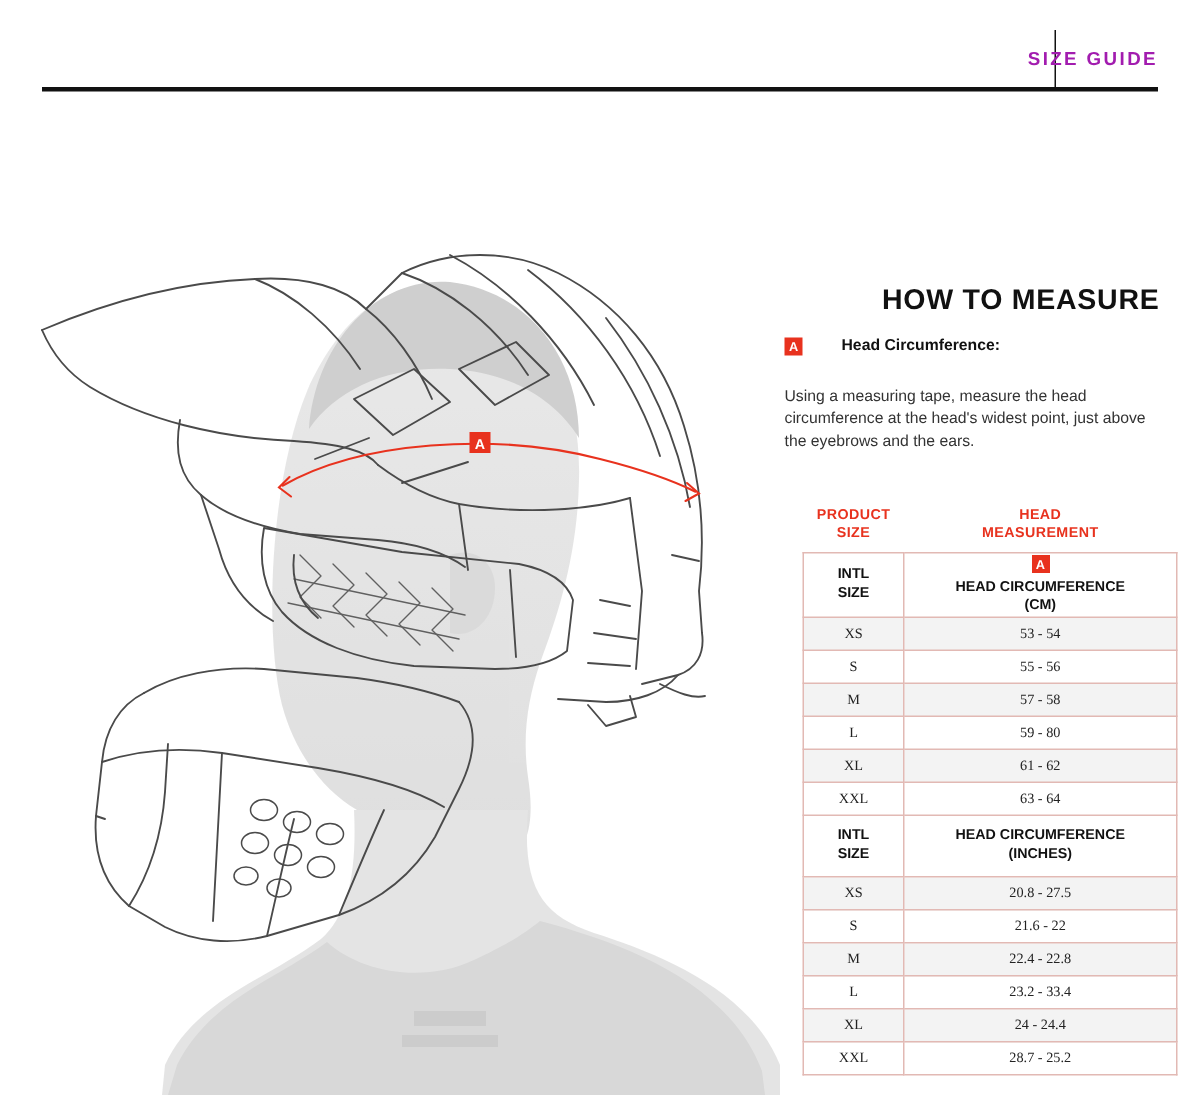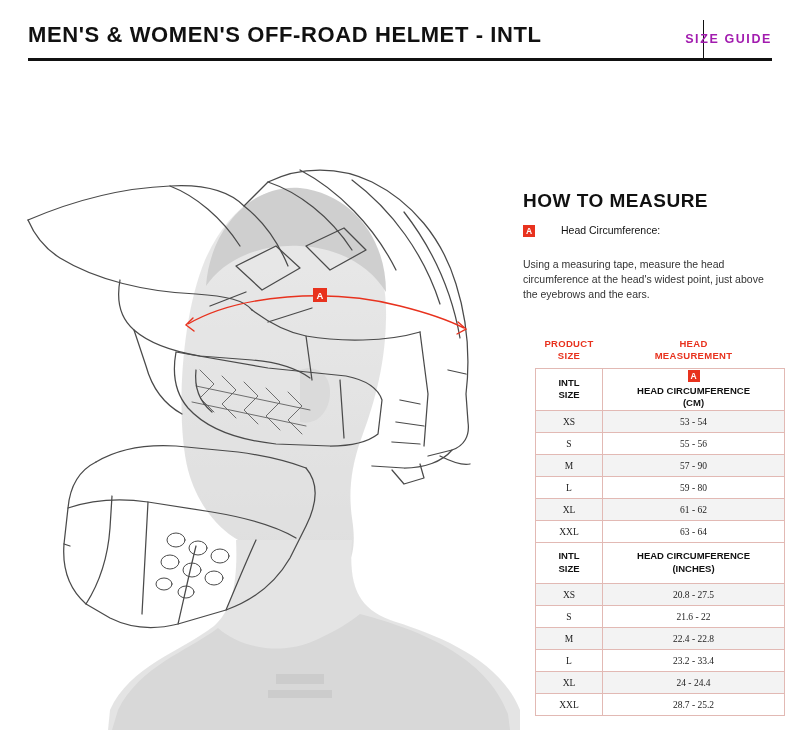--- a/index.html
+++ b/index.html
@@ -31,31 +31,31 @@
   .header-divider{
     position:absolute;right:96px;top:20px;width:1px;height:38px;background:#111;
   }
 
   
   .howto{
     position:absolute;left:523px;top:190px;width:250px;
   }
   .howto h2{
     margin:0 0 12px 0;
-    font-size:19px;font-weight:bold;letter-spacing:.5px;color:#111;
+    font-size:19px;font-weight:bold;letter-spacing:.5px;color:#111;text-align:right;
   }
   .howto-row{display:flex;align-items:flex-start;gap:6px;}
   .badge{
     display:inline-block;
     background:#e8321e;color:#fff;
     font-size:8.5px;font-weight:bold;
     width:12px;height:12px;line-height:12px;text-align:center;
     flex:0 0 auto;margin-top:1px;
   }
-  .howto-label{font-size:10.5px;font-weight:normal;color:#111;padding-left:20px;}
+  .howto-label{font-size:10.5px;font-weight:bold;color:#111;padding-left:20px;}
   .howto-text{
     margin-top:20px;font-size:10.5px;line-height:1.45;color:#333;
   }
 
   
   .table-wrap{
     position:absolute;left:523px;top:336px;width:250px;padding-left:12px;
   }
   table{border-collapse:collapse;width:250px;}
   td,th{
@@ -79,21 +79,20 @@
   
   .art{
     position:absolute;left:0;top:70px;width:520px;height:660px;
   }
   .art svg{display:block;}
 </style>
 </head>
 <body>
 
 <div class="header">
-  <div class="header-title">MEN'S &amp; WOMEN'S OFF-ROAD HELMET - INTL</div>
   <div class="header-divider"></div>
   <div class="header-sub">SIZE GUIDE</div>
   <div class="header-rule"></div>
 </div>
 
 <div class="art">
   <svg width="520" height="660" viewBox="0 0 520 660" xmlns="http://www.w3.org/2000/svg">
     <defs>
       <linearGradient id="headg" x1="0" y1="0" x2="0" y2="1">
         <stop offset="0%" stop-color="#d8d8d8"></stop>
@@ -250,21 +249,21 @@
       <tr class="data shade">
         <td class="sizecol">XS</td>
         <td>53 - 54</td>
       </tr>
       <tr class="data">
         <td class="sizecol">S</td>
         <td>55 - 56</td>
       </tr>
       <tr class="data shade">
         <td class="sizecol">M</td>
-        <td>57 - 90</td>
+        <td>57 - 58</td>
       </tr>
       <tr class="data">
         <td class="sizecol">L</td>
         <td>59 - 80</td>
       </tr>
       <tr class="data shade">
         <td class="sizecol">XL</td>
         <td>61 - 62</td>
       </tr>
       <tr class="data">

